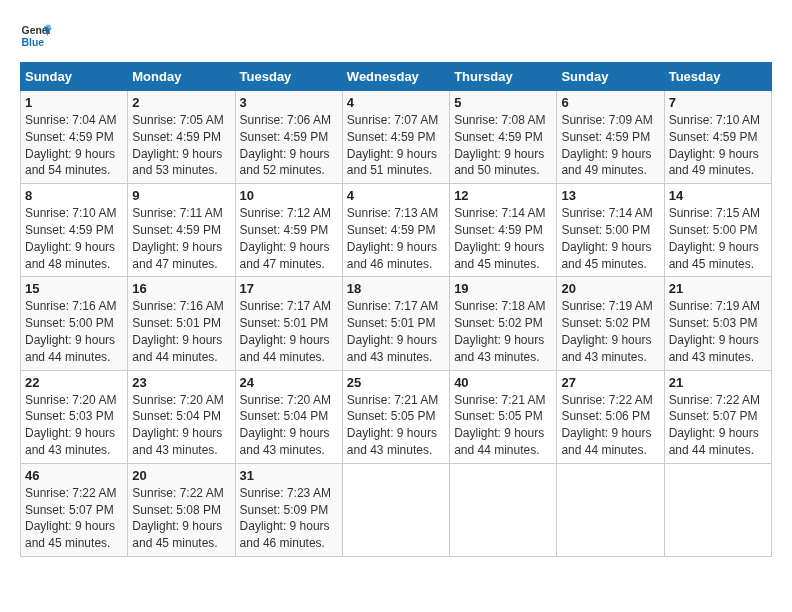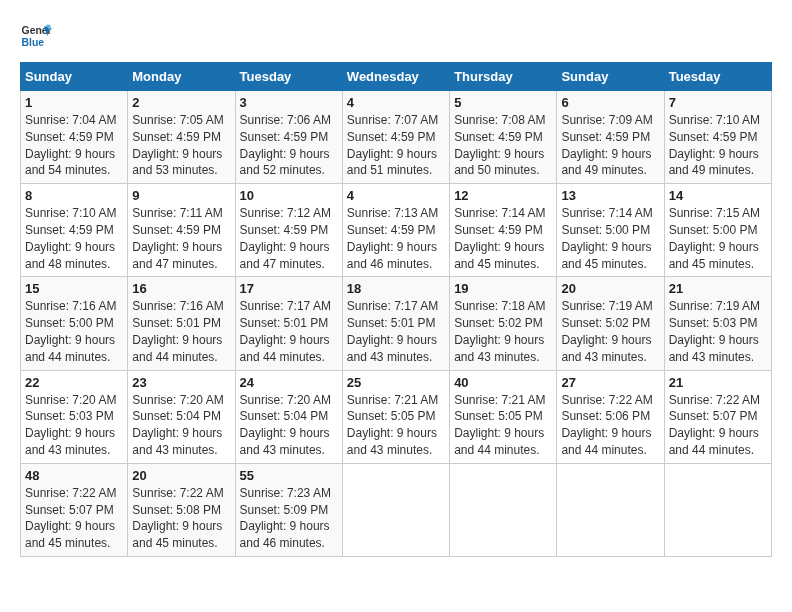--- a/index.html
+++ b/index.html
@@ -336,37 +336,37 @@
           <span class="day-num">21</span>
           <div class="day-info">
             Sunrise: 7:22 AM<br>
             Sunset: 5:07 PM<br>
             Daylight: 9 hours and 44 minutes.
           </div>
         </td>
       </tr>
       <tr>
         <td>
-          <span class="day-num">48</span>
+          <span class="day-num">46</span>
           <div class="day-info">
             Sunrise: 7:22 AM<br>
             Sunset: 5:07 PM<br>
             Daylight: 9 hours and 45 minutes.
           </div>
         </td>
         <td>
           <span class="day-num">20</span>
           <div class="day-info">
             Sunrise: 7:22 AM<br>
             Sunset: 5:08 PM<br>
             Daylight: 9 hours and 45 minutes.
           </div>
         </td>
         <td>
-          <span class="day-num">55</span>
+          <span class="day-num">31</span>
           <div class="day-info">
             Sunrise: 7:23 AM<br>
             Sunset: 5:09 PM<br>
             Daylight: 9 hours and 46 minutes.
           </div>
         </td>
         <td class="empty-cell"></td>
         <td class="empty-cell"></td>
         <td class="empty-cell"></td>
         <td class="empty-cell"></td>

